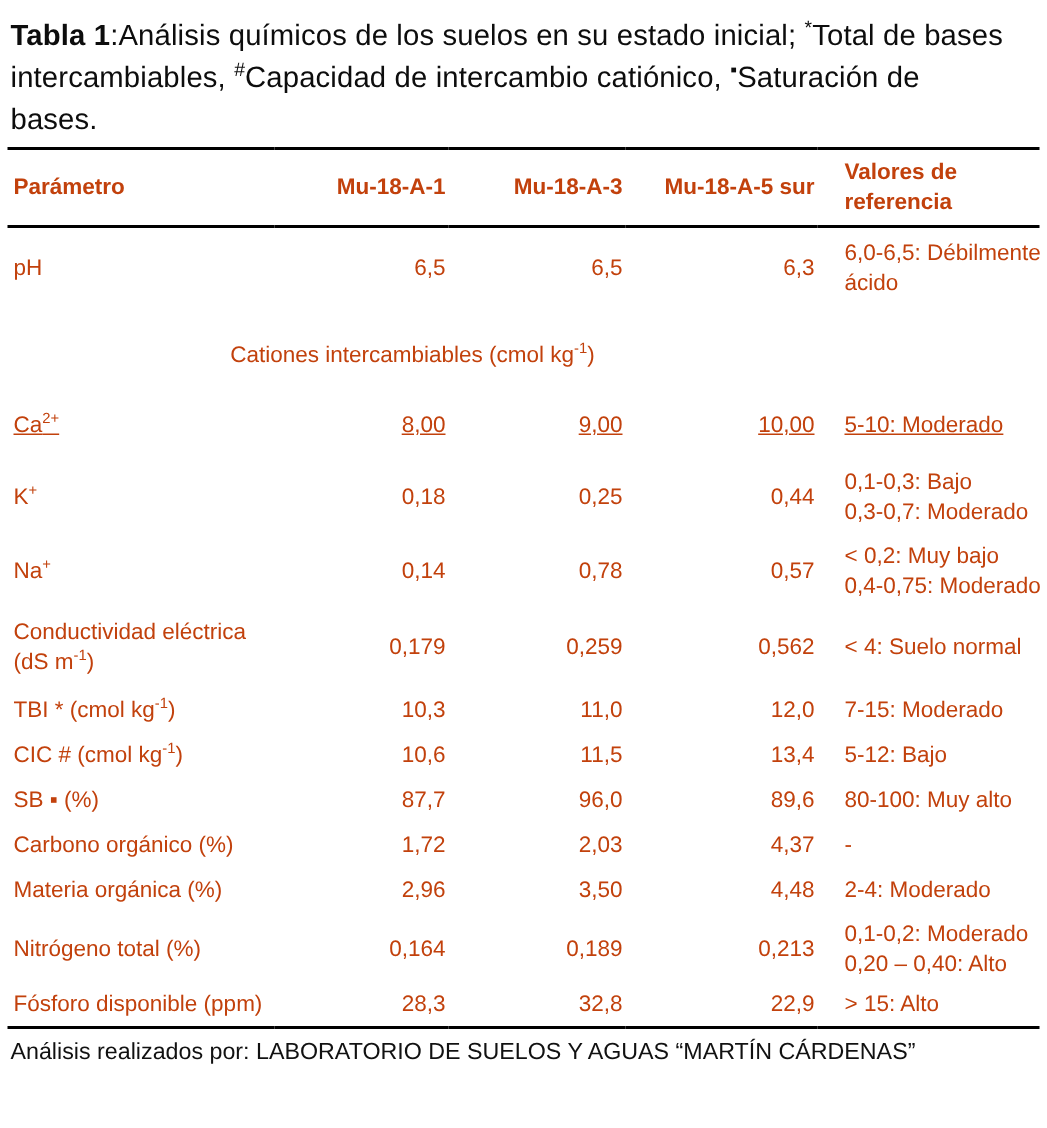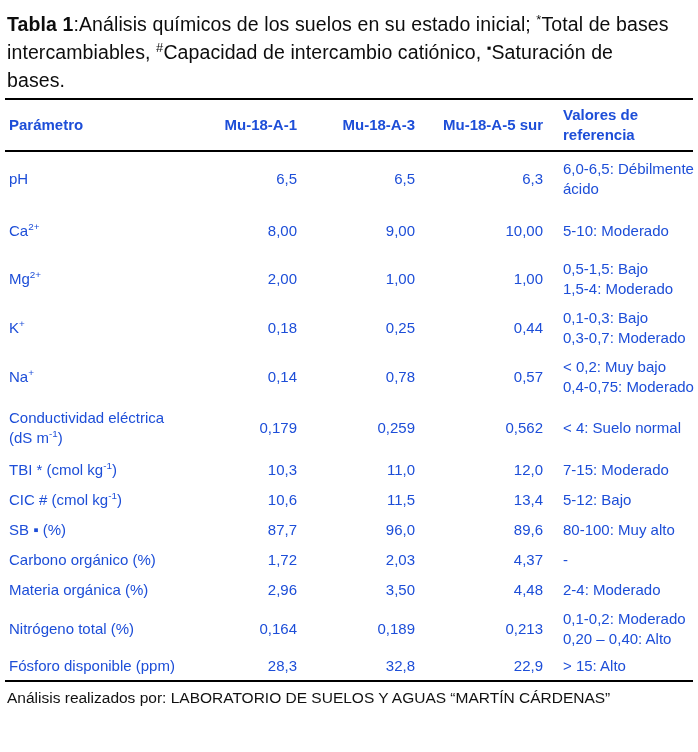--- a/index.html
+++ b/index.html
@@ -18,36 +18,36 @@
     margin:0 0 4px 2px;
     letter-spacing:0.1px;
   }
   .caption b{font-weight:bold;}
   sup{font-size:66%;line-height:0;vertical-align:super;}
 
   
   table.tbl{
     width:688px;border-collapse:collapse;table-layout:fixed;
     border-top:2px solid #000;border-bottom:2px solid #000;
-    font-size:15px;line-height:20px;color:#1d4ed8;
+    font-size:15px;line-height:20px;color:#c2410c;
   }
   col.c1{width:178px;} col.c2{width:116px;} col.c3{width:118px;}
   col.c4{width:128px;} col.c5{width:148px;}
 
   th,td{vertical-align:middle;padding:4px 2px;font-weight:normal;text-align:left;}
   thead th{font-weight:bold;border-bottom:2px solid #000;padding:5px 2px;}
   th.num,td.num{text-align:right;}
   th.ref,td.ref{padding-left:18px;}
   td.ref div,td.param div{white-space:nowrap;}
   td.param{padding-left:4px;}
   th.param{padding-left:4px;}
 
   tr.r-ph td{padding-top:7px;padding-bottom:10px;}
   tr.r-section td{padding-top:18px;padding-bottom:15px;text-align:center;}
-  tr.r-ca td{padding-top:12px;padding-bottom:14px;}
+  tr.r-ca td{padding-top:12px;padding-bottom:14px;text-decoration:underline;}
   tr.r-2line td{padding-top:4px;padding-bottom:5px;}
   tr.r-cond td{padding-top:6px;padding-bottom:7px;}
   tr.r-thin td{padding-top:5px;padding-bottom:5px;}
   tr.r-nit td{padding-top:4px;padding-bottom:4px;}
   tr.r-last td{padding-top:3px;padding-bottom:4px;}
 
   
   .footnote{
     font-size:15.5px;line-height:20px;
     padding:6px 0 0 2px;color:#111;
@@ -83,45 +83,37 @@
             <div>pH</div>
           </td>
         <td class="num">6,5</td>
         <td class="num">6,5</td>
         <td class="num">6,3</td>
         <td class="ref">
             <div>6,0-6,5: Débilmente</div>
             <div>ácido</div>
           </td>
       </tr>
+      <tr class="r-section">
+        <td colspan="4">Cationes intercambiables (cmol kg<sup>-1</sup>)</td>
+        <td class="ref"></td>
+      </tr>
       <tr class="r-ca">
         <td class="param">
             <div>Ca<sup>2+</sup></div>
           </td>
         <td class="num">8,00</td>
         <td class="num">9,00</td>
         <td class="num">10,00</td>
         <td class="ref">
             <div>5-10: Moderado</div>
           </td>
       </tr>
       <tr class="r-2line">
         <td class="param">
-            <div>Mg<sup>2+</sup></div>
-          </td>
-        <td class="num">2,00</td>
-        <td class="num">1,00</td>
-        <td class="num">1,00</td>
-        <td class="ref">
-            <div>0,5-1,5: Bajo</div>
-            <div>1,5-4: Moderado</div>
-          </td>
-      </tr>
-      <tr class="r-2line">
-        <td class="param">
             <div>K<sup>+</sup></div>
           </td>
         <td class="num">0,18</td>
         <td class="num">0,25</td>
         <td class="num">0,44</td>
         <td class="ref">
             <div>0,1-0,3: Bajo</div>
             <div>0,3-0,7: Moderado</div>
           </td>
       </tr>

